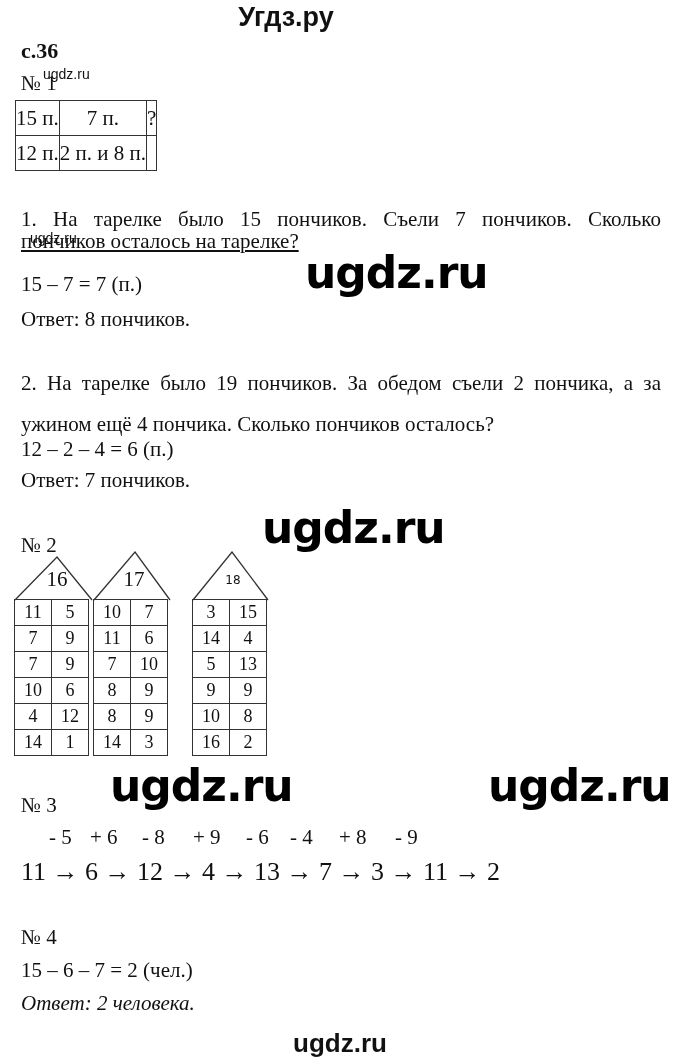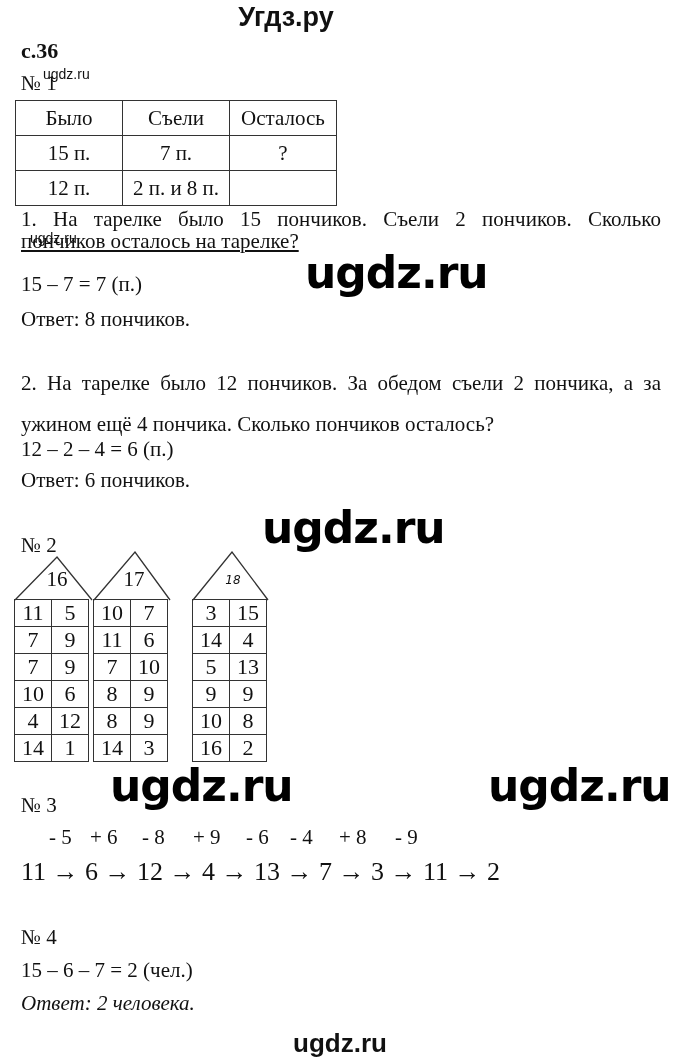--- a/index.html
+++ b/index.html
@@ -33,69 +33,64 @@
   table.t1 {
     position: absolute; left: 15px; top: 100px; border-collapse: collapse;
     font-size: 21px;
   }
   table.t1 td {
     border: 1.5px solid #333; text-align: center; height: 34px; padding: 0;
   }
   .house { position: absolute; }
   .house svg { position: absolute; left: 0; top: 0; }
   .house table {
-    position: absolute; border-collapse: collapse; font-size: 22px;
+    position: absolute; border-collapse: collapse; font-size: 18px;
   }
   .house td {
     border: 1.5px solid #333; text-align: center; padding: 0; height: 25px;
   }
   .roof-num { position: absolute; font-size: 21px; text-align: center; }
-  .roof-num.small { font-family: "DejaVu Sans", sans-serif; font-size: 12px; font-style: italic; }
+  .roof-num.small { font-family: "DejaVu Sans", sans-serif; font-size: 12px; }
   .ops { font-size: 21px; white-space: pre; }
 </style>
 </head>
 <body>
 
 <div class="abs site-title">Угдз.ру</div>
 <div class="abs page-label">с.36</div>
 
 <div class="abs task-num" style="left:21px;top:71px;">№ 1</div>
 <div class="abs wm-small" style="left:43px;top:66px;">ugdz.ru</div>
 
 <table class="t1">
   <tbody>
-      <tr>
-    <td style="width:106px">Было</td>
-    <td style="width:106px">Съели</td>
-    <td style="width:106px">Осталось</td>
-  </tr>
   <tr>
     <td>15 п.</td>
     <td>7 п.</td>
     <td>?</td>
   </tr>
   <tr>
     <td>12 п.</td>
     <td>2 п. и 8 п.</td>
     <td></td>
   </tr>
 </tbody>
   </table>
 
-<div class="abs justify" style="top:207px;">1. На тарелке было 15 пончиков. Съели 2 пончиков. Сколько</div>
+<div class="abs justify" style="top:207px;">1. На тарелке было 15 пончиков. Съели 7 пончиков. Сколько</div>
 <div class="abs wm-small" style="left:30px;top:230px;">ugdz.ru</div>
 <div class="abs line" style="left:21px;top:229px;text-decoration:underline;">пончиков осталось на тарелке?</div>
 <div class="abs line" style="left:21px;top:272px;">15 – 7 = 7 (п.)</div>
 <div class="abs wm-big" style="left:305px;top:247px;">ugdz.ru</div>
 <div class="abs line" style="left:21px;top:307px;">Ответ: 8 пончиков.</div>
 
-<div class="abs justify" style="top:371px;">2. На тарелке было 12 пончиков. За обедом съели 2 пончика, а за</div>
+<div class="abs justify" style="top:371px;">2. На тарелке было 19 пончиков. За обедом съели 2 пончика, а за</div>
 <div class="abs line" style="left:21px;top:406px;margin-top:6px;">ужином ещё 4 пончика. Сколько пончиков осталось?</div>
 <div class="abs line" style="left:21px;top:437px;">12 – 2 – 4 = 6 (п.)</div>
-<div class="abs line" style="left:21px;top:468px;">Ответ: 6 пончиков.</div>
+<div class="abs line" style="left:21px;top:468px;">Ответ: 7 пончиков.</div>
 
 <div class="abs wm-big" style="left:262px;top:502px;">ugdz.ru</div>
 
 <div class="abs task-num" style="left:21px;top:533px;">№ 2</div>
 
 <div class="house" style="left:14px;top:556px;width:80px;height:200px;">
   <svg width="80" height="45">
     <polyline points="1,44 43,1 78,44" fill="none" stroke="#333" stroke-width="1.3"></polyline>
   </svg>
   <div class="roof-num" style="left:28px;top:11px;width:30px;">16</div>

